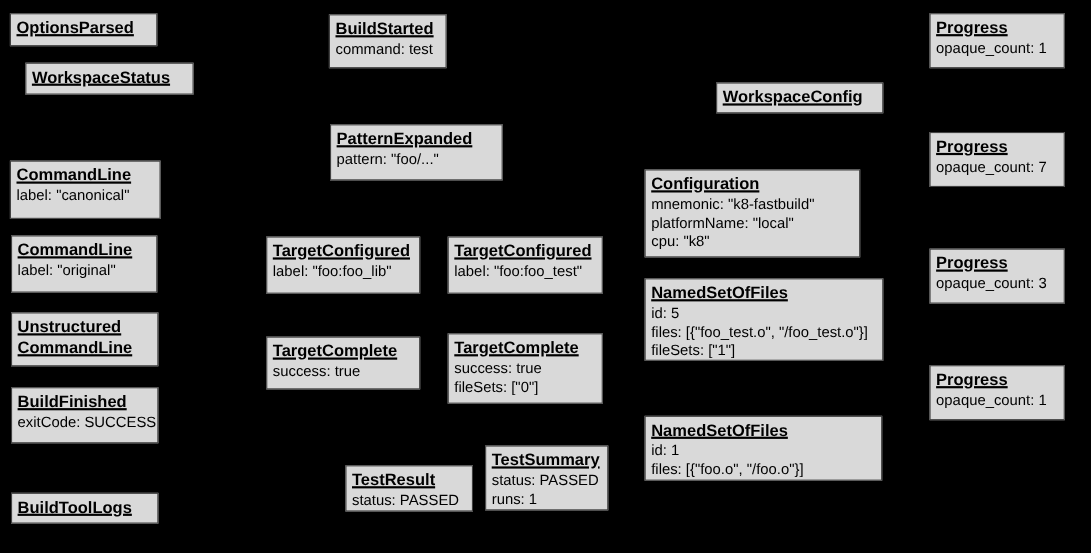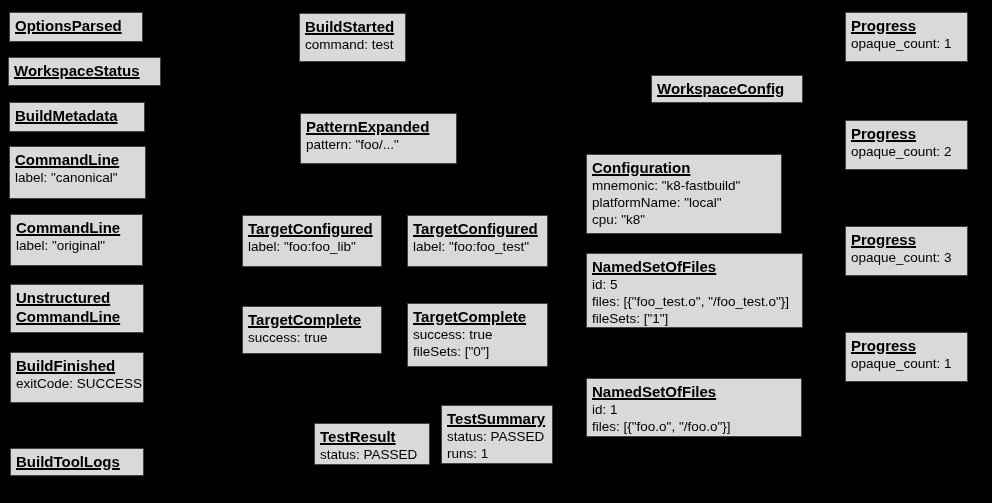--- a/index.html
+++ b/index.html
@@ -35,27 +35,24 @@
 </style>
 </head>
 <body>
 
 <div id="stage">
 
   <div class="box" style="left:9px;top:12px;width:134px;height:30px">
     <div class="t">OptionsParsed</div>
   </div>
 
-  <div class="box" style="left:8px;top:57px;width:153px;height:29px">
+  <div class="box" style="left:23px;top:57px;width:153px;height:29px">
     <div class="t">WorkspaceStatus</div>
   </div>
 
-  <div class="box" style="left:9px;top:102px;width:136px;height:30px">
-    <div class="t">BuildMetadata</div>
-  </div>
 
   <div class="box" style="left:9px;top:146px;width:137px;height:53px">
     <div class="t">CommandLine</div>
     <div class="l">label: "canonical"</div>
   </div>
 
   <div class="box" style="left:10px;top:214px;width:133px;height:52px">
     <div class="t">CommandLine</div>
     <div class="l">label: "original"</div>
   </div>
@@ -141,21 +138,21 @@
     <div class="l">files: [{"foo.o", "/foo.o"}]</div>
   </div>
 
   <div class="box" style="left:845px;top:12px;width:123px;height:50px">
     <div class="t">Progress</div>
     <div class="l">opaque_count: 1</div>
   </div>
 
   <div class="box" style="left:845px;top:120px;width:123px;height:50px">
     <div class="t">Progress</div>
-    <div class="l">opaque_count: 2</div>
+    <div class="l">opaque_count: 7</div>
   </div>
 
   <div class="box" style="left:845px;top:226px;width:123px;height:50px">
     <div class="t">Progress</div>
     <div class="l">opaque_count: 3</div>
   </div>
 
   <div class="box" style="left:845px;top:332px;width:123px;height:50px">
     <div class="t">Progress</div>
     <div class="l">opaque_count: 1</div>

